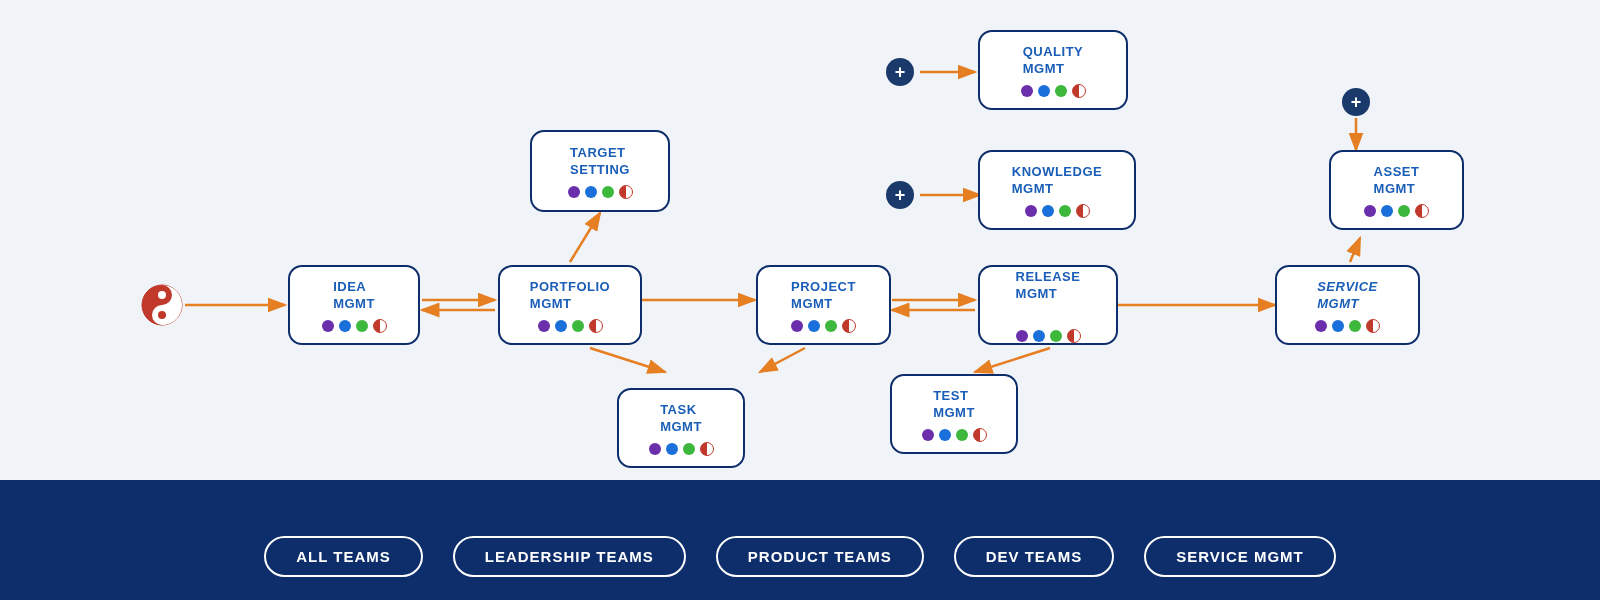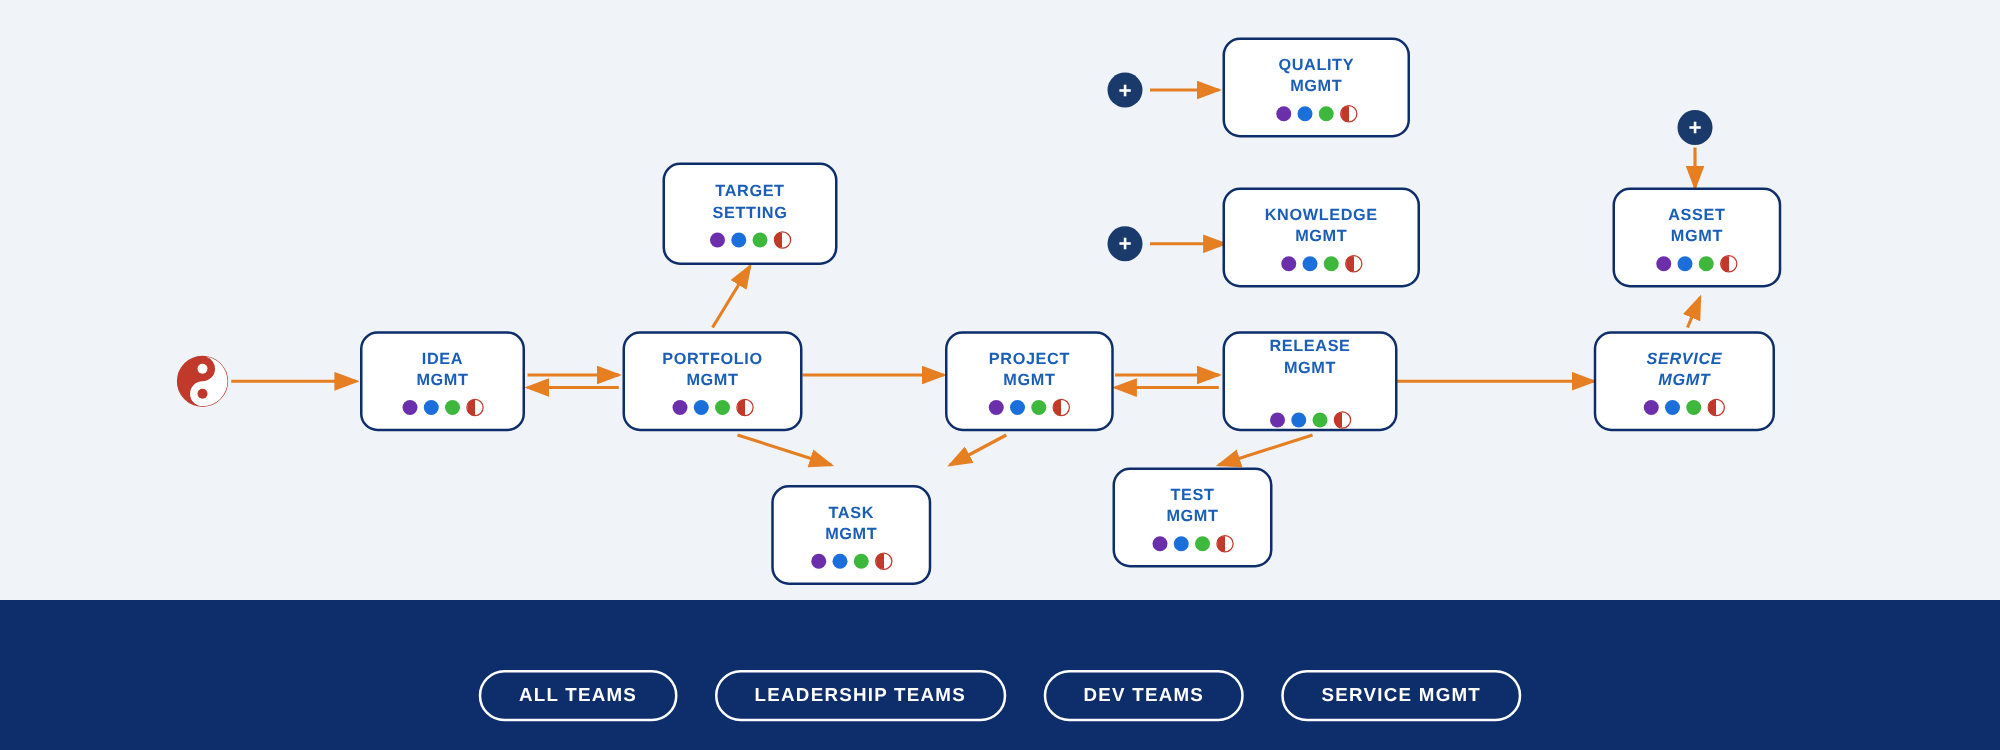--- a/index.html
+++ b/index.html
@@ -55,21 +55,21 @@
       align-items: center;
       justify-content: center;
       padding: 10px 14px 8px;
     }
 
     .node-title {
       color: #1a5eb8;
       font-size: 13px;
       font-weight: bold;
       letter-spacing: 0.5px;
-      text-align: center;
+      text-align: left;
       line-height: 1.3;
       margin-bottom: 6px;
     }
 
     .dots {
       display: flex;
       gap: 5px;
       align-items: center;
     }
 
@@ -276,30 +276,31 @@
   <div class="node" style="left:978px; top:150px; width:158px; height:80px;">
     <div class="node-title">KNOWLEDGE<br>MGMT</div>
     <div class="dots">
       <div class="dot dot-purple"></div>
       <div class="dot dot-blue"></div>
       <div class="dot dot-green"></div>
       <div class="half-icon"></div>
     </div>
   </div>
 
-  <div class="node" style="left:1290px; top:150px; width:135px; height:80px;">
+  <div class="node" style="left:1329px; top:150px; width:135px; height:80px;">
     <div class="node-title">ASSET<br>MGMT</div>
     <div class="dots">
       <div class="dot dot-purple"></div>
       <div class="dot dot-blue"></div>
       <div class="dot dot-green"></div>
       <div class="half-icon"></div>
     </div>
   </div>
 
 </div>
 
 <div class="bottom-bar">
   <button class="team-btn">ALL TEAMS</button>
   <button class="team-btn">LEADERSHIP TEAMS</button>
+  <button class="team-btn">PRODUCT TEAMS</button>
   <button class="team-btn">DEV TEAMS</button>
   <button class="team-btn">SERVICE MGMT</button>
 </div>
 
 </body></html>

